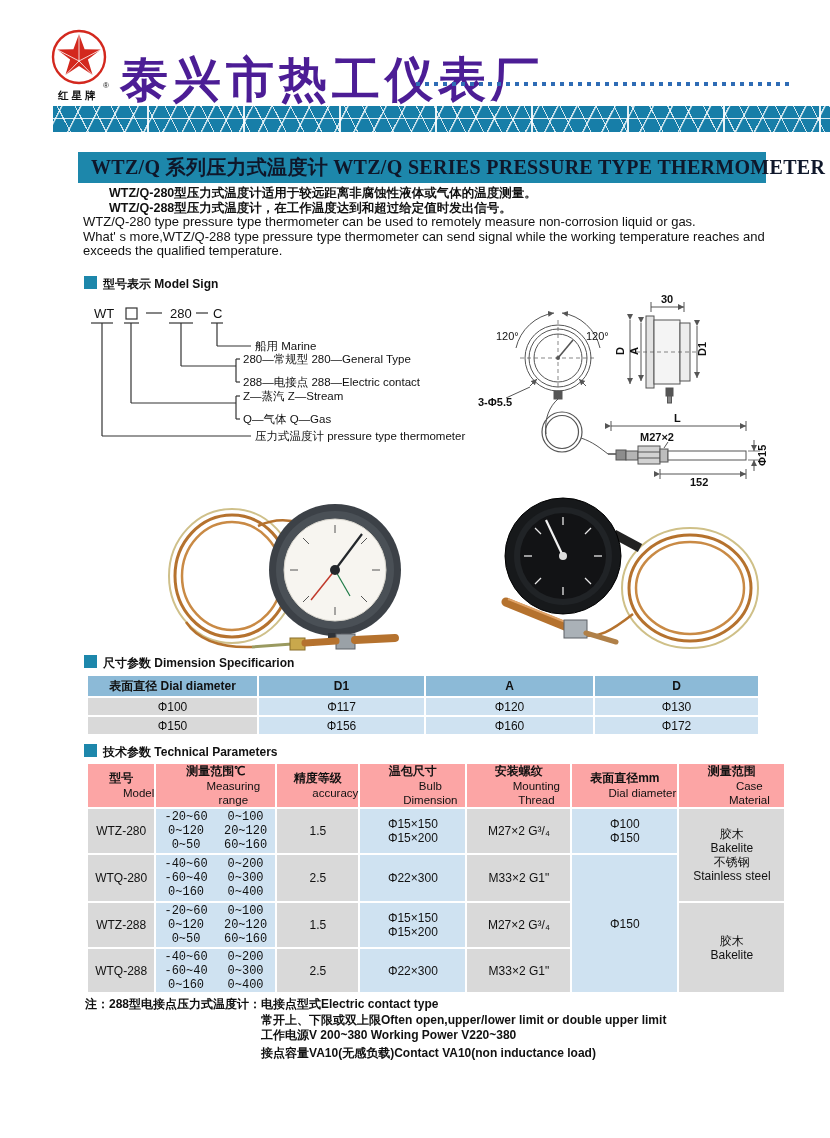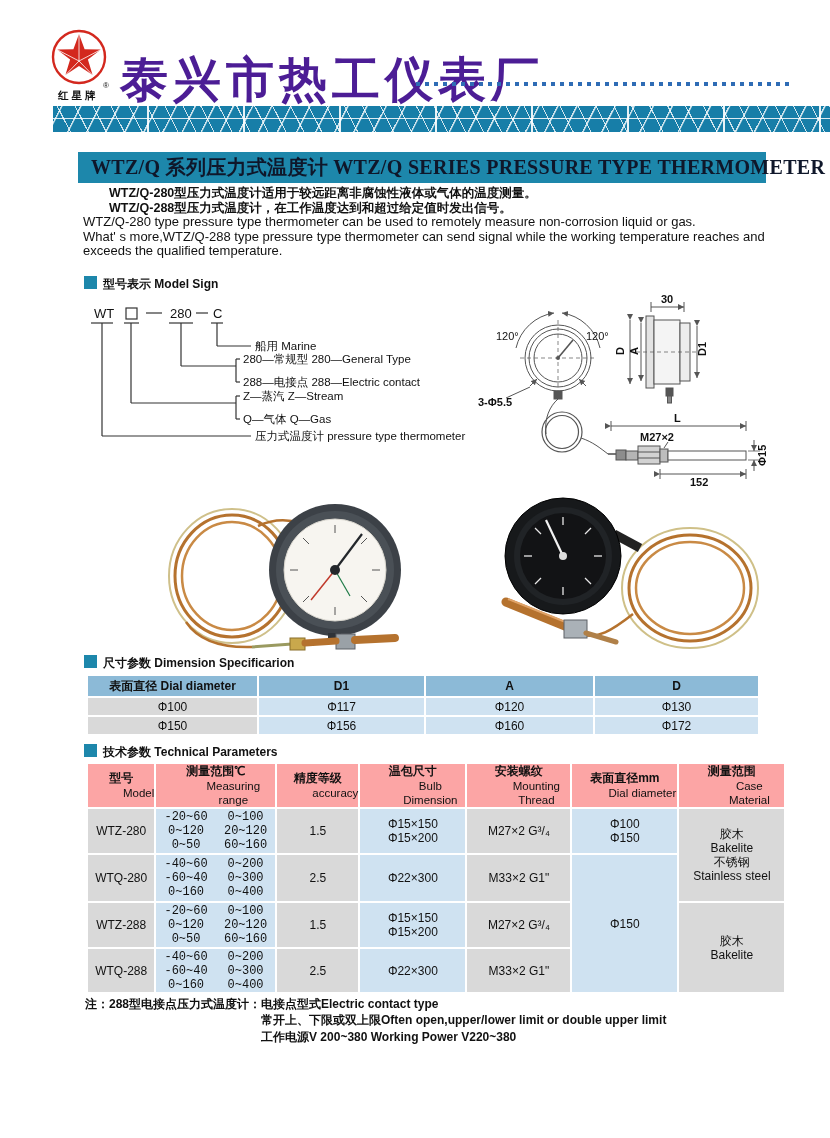--- a/index.html
+++ b/index.html
@@ -436,16 +436,17 @@
     </tr>
   </tbody>
     </table>
 
   <div class="abs note">
     <div class="prefix">注：288型电接点压力式温度计：</div>
     <div class="lines">
       <div>电接点型式Electric contact type</div>
       <div>常开上、下限或双上限Often open,upper/lower limit or double upper limit</div>
       <div>工作电源V 200~380 Working Power V220~380</div>
+      <div>接点容量VA10(无感负载)Contact VA10(non inductance load)</div>
     </div>
   </div>
 
 </div>
 
 </body></html>

